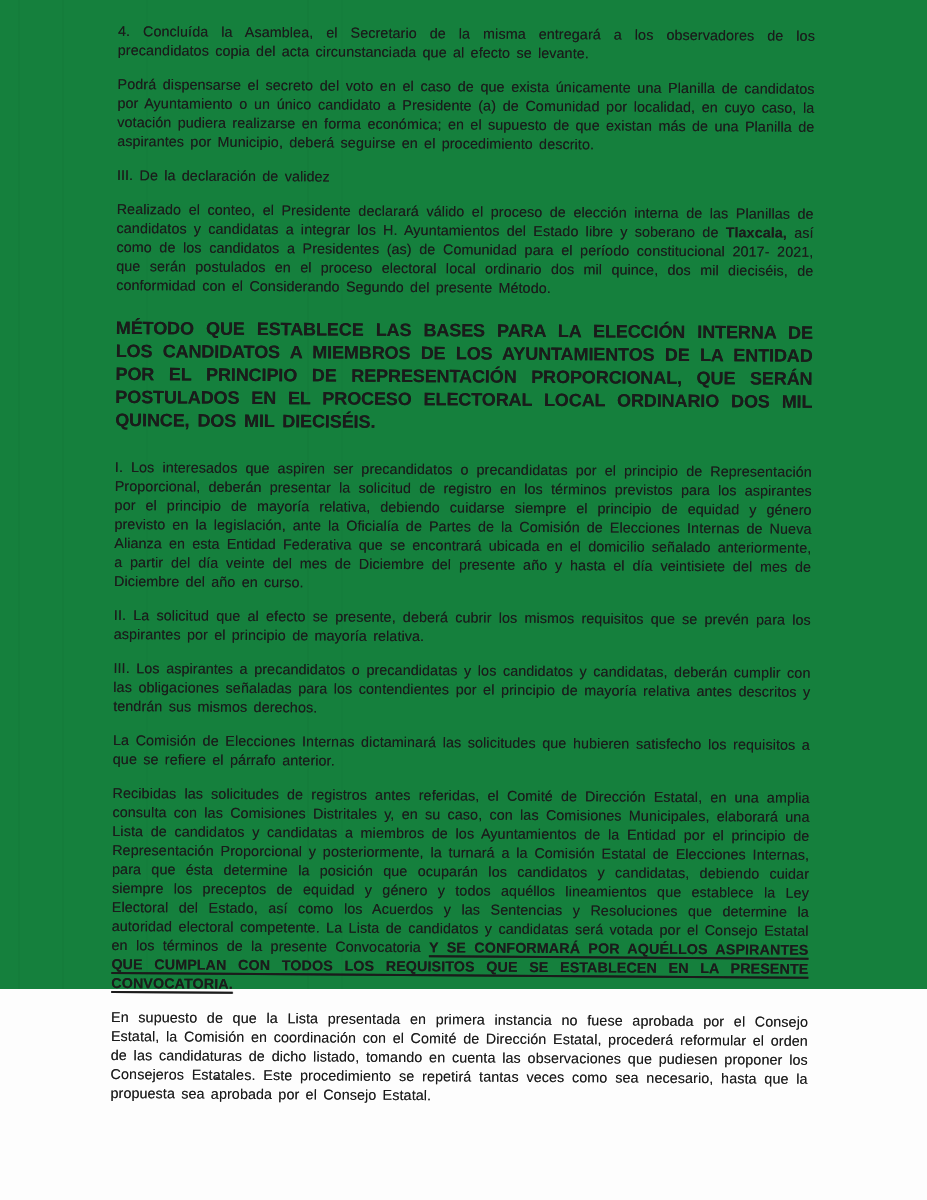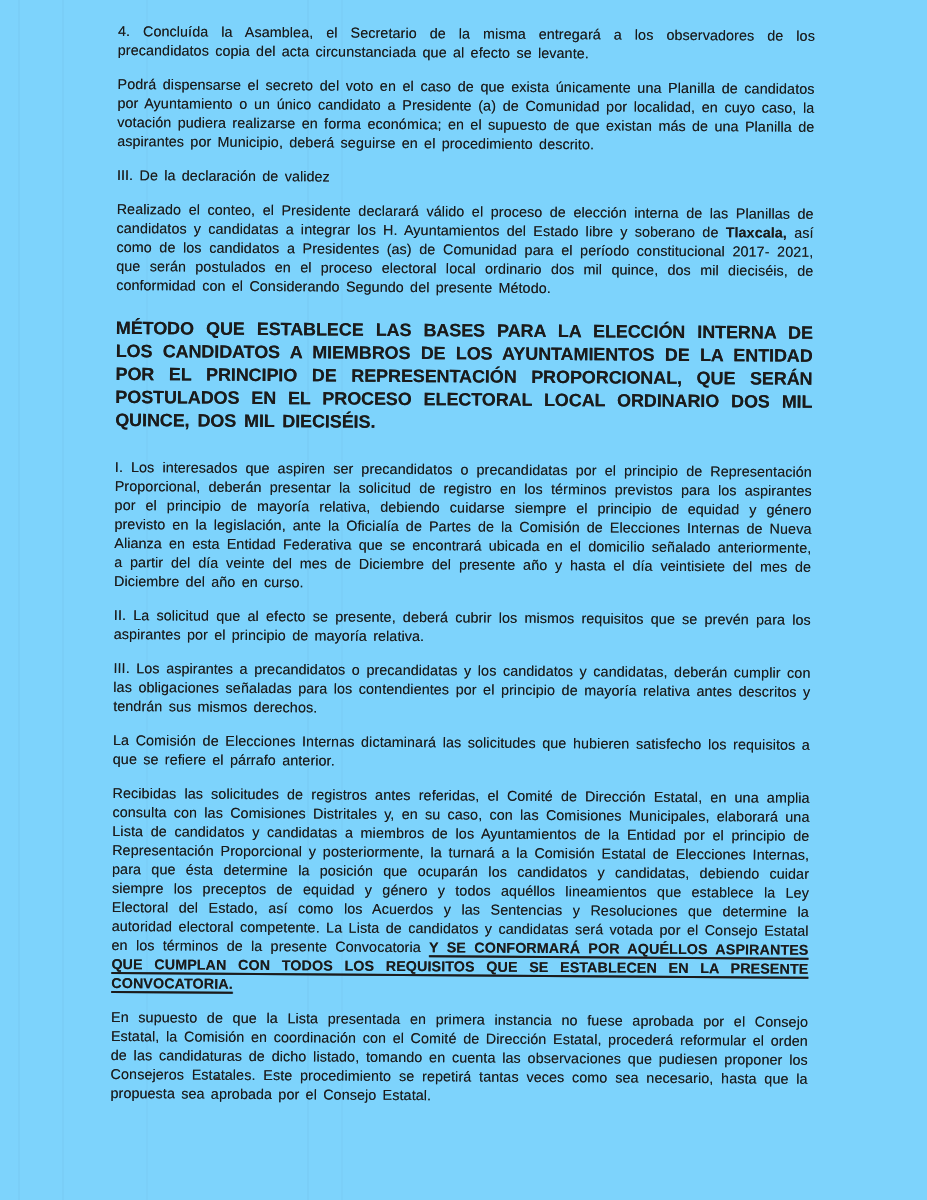--- a/index.html
+++ b/index.html
@@ -8,22 +8,22 @@
     width: 927px;
     height: 1200px;
     background: #fdfdfd;
     overflow: hidden;
     font-family: "Liberation Sans", "DejaVu Sans", sans-serif;
   }
 
   .page {
     position: relative;
     width: 927px;
-    height: 1200px;
-    background: #7dd3fc;
+    height: 989px;
+    background: #15803d;
     text-decoration: underline;
   }
 
   
   .scan-streak {
     position: absolute;
     top: 0;
     bottom: 0;
     width: 2px;
     background: rgba(0,0,0,0.02);

